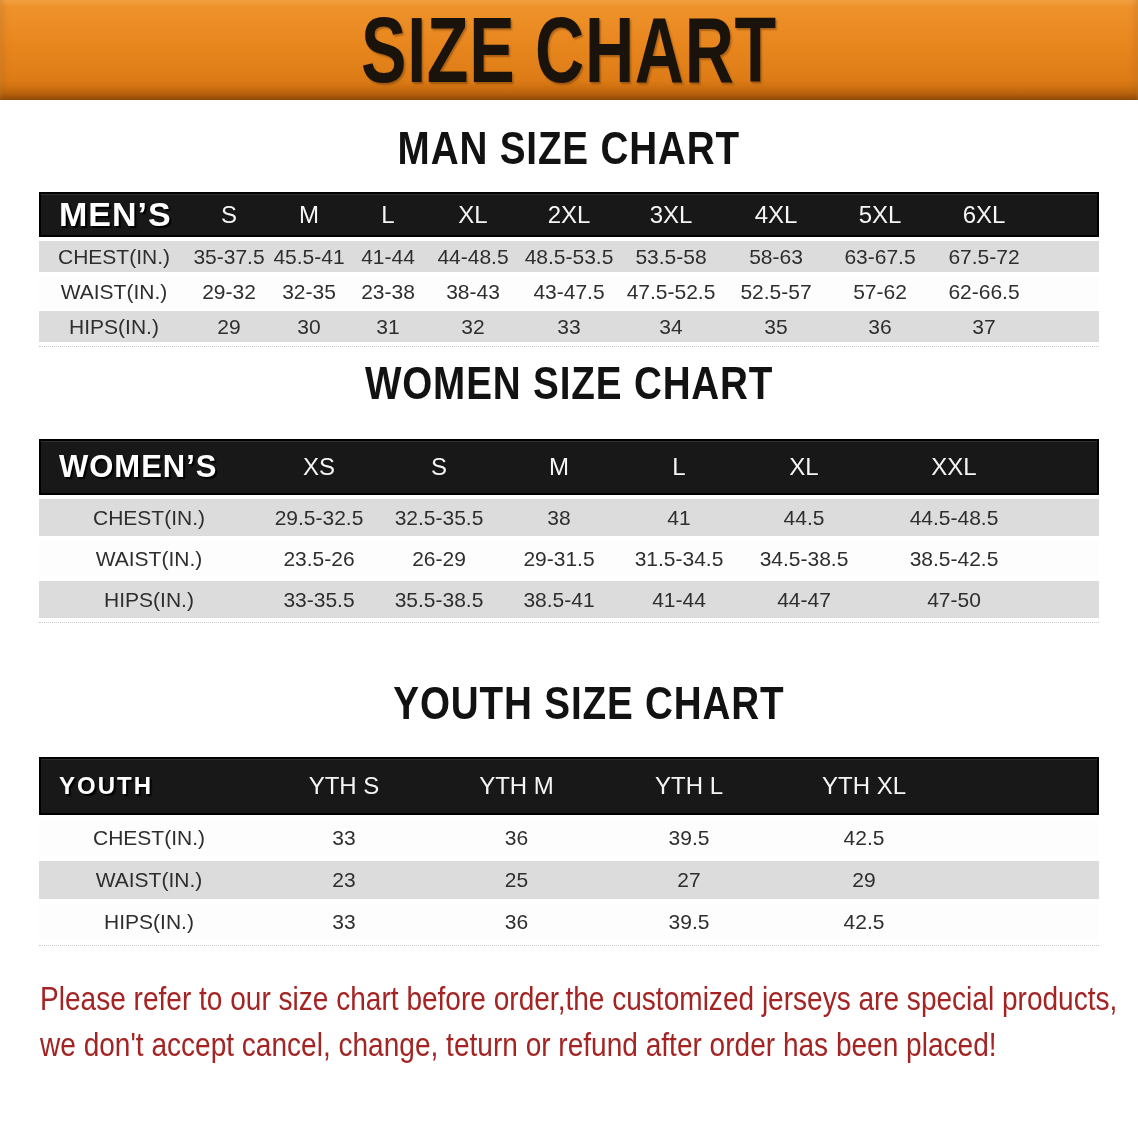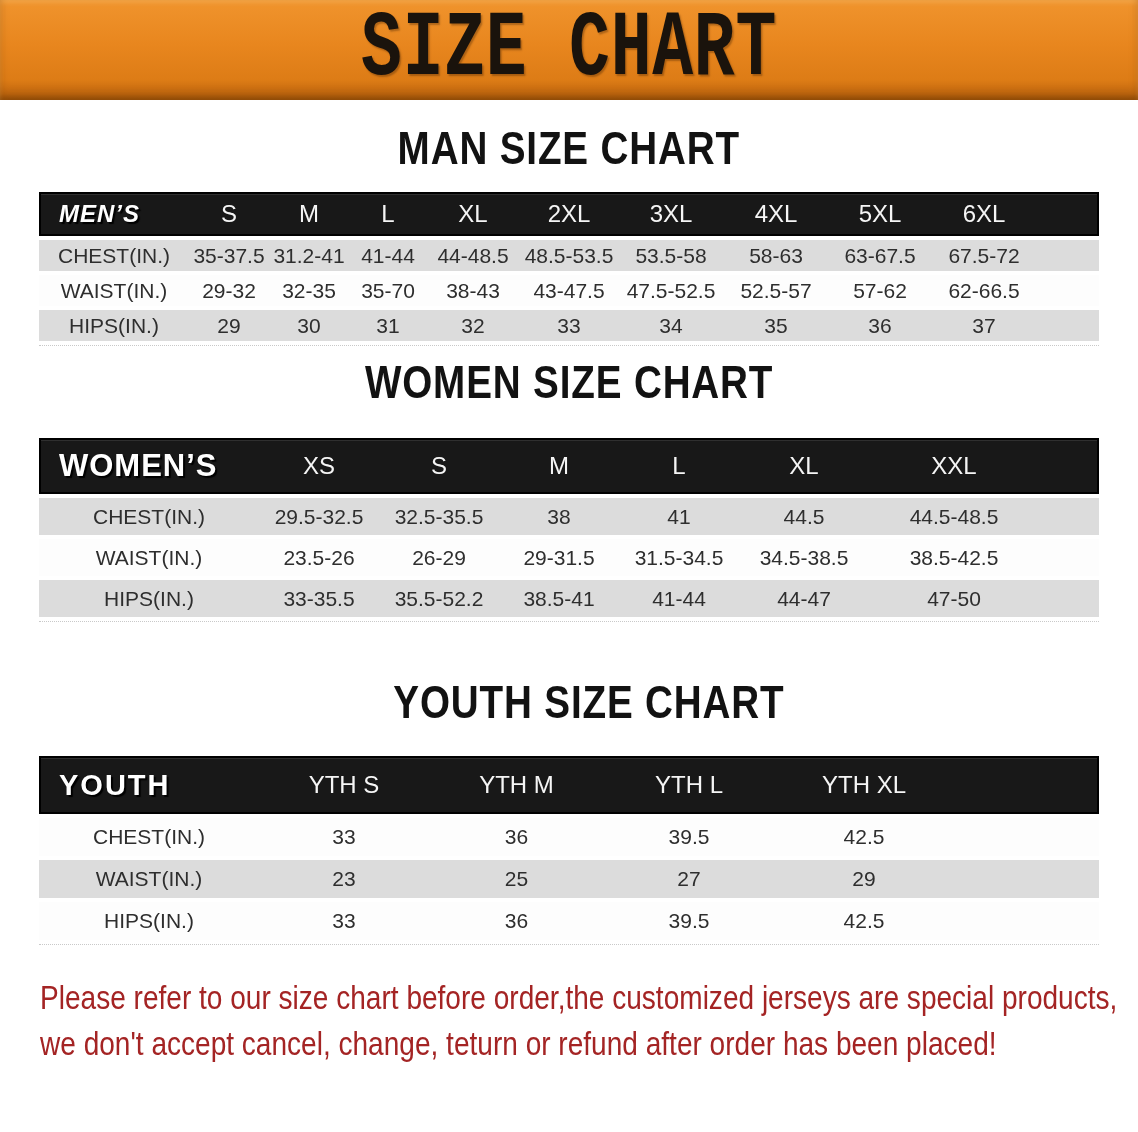--- a/index.html
+++ b/index.html
@@ -13,21 +13,21 @@
   html,body{margin:0;padding:0;}
   body{
     width:1138px;height:1132px;overflow:hidden;background:#ffffff;
     font-family:"Liberation Sans","DejaVu Sans",sans-serif;color:var(--text_dark);
   }
   
   .banner{
     height:100px;width:100%;
     background:linear-gradient(180deg,#f0942d 0%,var(--banner_orange) 45%,#dd7c16 80%,#c2680f 94%,#9f5409 100%);
     box-shadow:inset 0 -5px 8px rgba(110,55,0,.35), inset 0 3px 4px rgba(255,200,120,.35);
-    display:flex;align-items:center;justify-content:center;font-family:Liberation Mono, monospace;
+    display:flex;align-items:center;justify-content:center;
   }
   .banner-title{
     display:inline-block;
     font-size:92px;line-height:98px;font-weight:bold;color:#1a130c;
     transform:scaleX(.74);letter-spacing:1px;white-space:nowrap;
     text-shadow:2px 2px 2px rgba(60,30,0,.35);
   }
   
   .section-heading{text-align:center;margin:0;}
   .heading-men{margin:22px 0 14px;}
@@ -48,25 +48,25 @@
     box-shadow:inset 0 1px 0 rgba(255,255,255,.10);
     color:#f5f5f5;font-weight:400;font-size:24px;text-align:center;
   }
   tr.head-row th:first-child{border-left:2px solid #000;}
   tr.head-row th:last-child{border-right:2px solid #000;}
   tr.head-row th.group-label{
     text-align:left;padding-left:18px;font-weight:bold;color:#ffffff;
     letter-spacing:1px;text-shadow:2px 2px 1px #000;
   }
   .men tr.head-row{height:44px;}
-  .men tr.head-row th.group-label{font-size:24px;font-style:italic;}
+  .men tr.head-row th.group-label{font-size:34px;}
   .women tr.head-row{height:56px;margin-left:47px;}
   .women tr.head-row th.group-label{font-size:31px;}
   .youth tr.head-row{height:58px;}
-  .youth tr.head-row th.group-label{font-size:29px;letter-spacing:2px;}
+  .youth tr.head-row th.group-label{font-size:24px;letter-spacing:2px;}
   tbody tr.stripe{background:var(--stripe_gray);}
   tbody tr.plain{background:#fdfdfd;}
   tbody th,tbody td{
     font-weight:400;font-size:21px;color:var(--text_dark);text-align:center;padding:0;
   }
   .men tbody tr{height:31px;}
   .women tbody tr{height:37px;}
   .youth tbody tr{height:38px;}
   table.size-table{border-bottom:1px dotted #c9c9c9;}
   
@@ -113,35 +113,35 @@
             <th>4XL</th>
             <th>5XL</th>
             <th>6XL</th>
             <th></th>
           </tr>
         </thead>
         <tbody>
           <tr class="stripe">
             <th>CHEST(IN.)</th>
             <td>35-37.5</td>
-            <td>31.2-41</td>
+            <td>45.5-41</td>
             <td>41-44</td>
             <td>44-48.5</td>
             <td>48.5-53.5</td>
             <td>53.5-58</td>
             <td>58-63</td>
             <td>63-67.5</td>
             <td>67.5-72</td>
             <td></td>
           </tr>
           <tr class="plain">
             <th>WAIST(IN.)</th>
             <td>29-32</td>
             <td>32-35</td>
-            <td>35-70</td>
+            <td>23-38</td>
             <td>38-43</td>
             <td>43-47.5</td>
             <td>47.5-52.5</td>
             <td>52.5-57</td>
             <td>57-62</td>
             <td>62-66.5</td>
             <td></td>
           </tr>
           <tr class="stripe">
             <th>HIPS(IN.)</th>
@@ -202,21 +202,21 @@
             <td>26-29</td>
             <td>29-31.5</td>
             <td>31.5-34.5</td>
             <td>34.5-38.5</td>
             <td>38.5-42.5</td>
             <td></td>
           </tr>
           <tr class="stripe">
             <th>HIPS(IN.)</th>
             <td>33-35.5</td>
-            <td>35.5-52.2</td>
+            <td>35.5-38.5</td>
             <td>38.5-41</td>
             <td>41-44</td>
             <td>44-47</td>
             <td>47-50</td>
             <td></td>
           </tr>
         </tbody>
       </table>
   </section>
 

